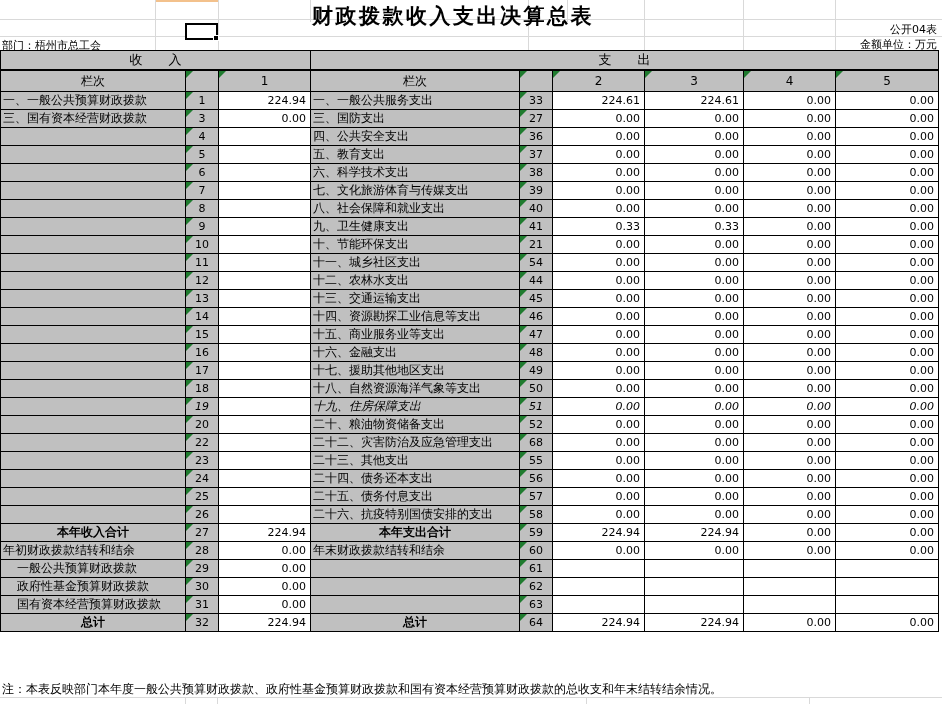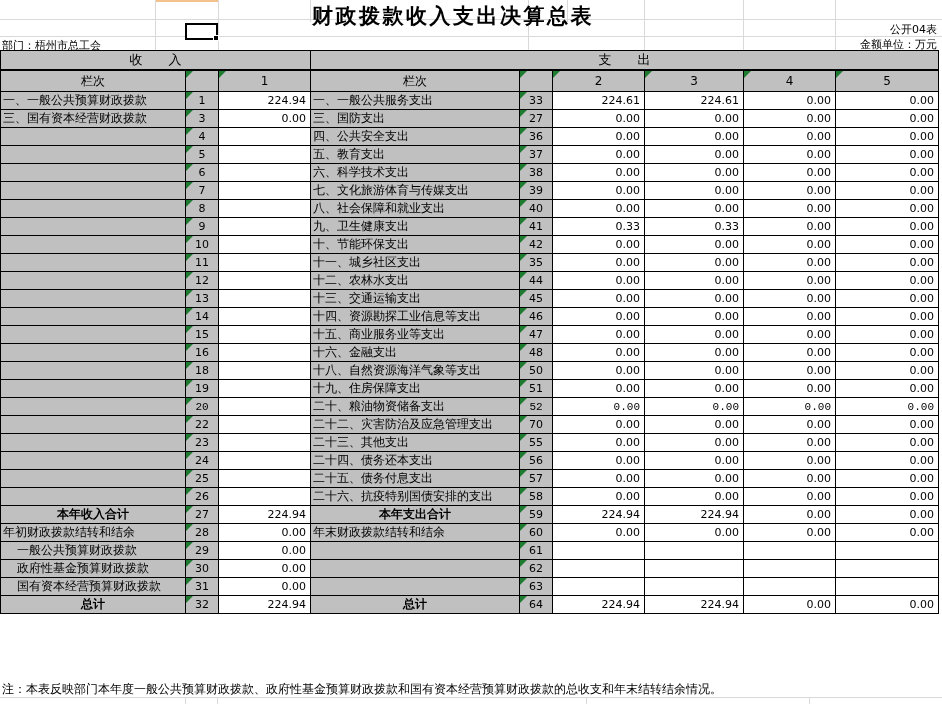--- a/index.html
+++ b/index.html
@@ -172,32 +172,32 @@
         <td class="num">0.33</td>
         <td class="num">0.33</td>
         <td class="num">0.00</td>
         <td class="num">0.00</td>
       </tr>
       <tr style="height: 17px;">
         <td class="item"></td>
         <td class="rowno tri">10</td>
         <td class="num"></td>
         <td class="item">十、节能环保支出</td>
-        <td class="rowno tri">42</td>
+        <td class="rowno tri">21</td>
         <td class="num">0.00</td>
         <td class="num">0.00</td>
         <td class="num">0.00</td>
         <td class="num">0.00</td>
       </tr>
       <tr style="height: 17px;">
         <td class="item"></td>
         <td class="rowno tri">11</td>
         <td class="num"></td>
         <td class="item">十一、城乡社区支出</td>
-        <td class="rowno tri">35</td>
+        <td class="rowno tri">54</td>
         <td class="num">0.00</td>
         <td class="num">0.00</td>
         <td class="num">0.00</td>
         <td class="num">0.00</td>
       </tr>
       <tr style="height: 17px;">
         <td class="item"></td>
         <td class="rowno tri">12</td>
         <td class="num"></td>
         <td class="item">十二、农林水支出</td>
@@ -244,59 +244,70 @@
         <td class="item"></td>
         <td class="rowno tri">16</td>
         <td class="num"></td>
         <td class="item">十六、金融支出</td>
         <td class="rowno tri">48</td>
         <td class="num">0.00</td>
         <td class="num">0.00</td>
         <td class="num">0.00</td>
         <td class="num">0.00</td>
       </tr>
+      <tr style="height: 17px;">
+        <td class="item"></td>
+        <td class="rowno tri">17</td>
+        <td class="num"></td>
+        <td class="item">十七、援助其他地区支出</td>
+        <td class="rowno tri">49</td>
+        <td class="num">0.00</td>
+        <td class="num">0.00</td>
+        <td class="num">0.00</td>
+        <td class="num">0.00</td>
+      </tr>
       <tr style="height: 17px; margin-left: 45px;">
         <td class="item"></td>
         <td class="rowno tri">18</td>
         <td class="num"></td>
         <td class="item">十八、自然资源海洋气象等支出</td>
         <td class="rowno tri">50</td>
         <td class="num">0.00</td>
         <td class="num">0.00</td>
         <td class="num">0.00</td>
         <td class="num">0.00</td>
       </tr>
-      <tr style="height: 17px;">
+      <tr style="height: 17px; font-style: italic;">
         <td class="item"></td>
         <td class="rowno tri">19</td>
         <td class="num"></td>
         <td class="item">十九、住房保障支出</td>
         <td class="rowno tri">51</td>
         <td class="num">0.00</td>
         <td class="num">0.00</td>
         <td class="num">0.00</td>
         <td class="num">0.00</td>
       </tr>
-      <tr style="height: 17px; font-family: Liberation Mono, monospace;">
+      <tr style="height: 17px;">
         <td class="item"></td>
         <td class="rowno tri">20</td>
         <td class="num"></td>
         <td class="item">二十、粮油物资储备支出</td>
         <td class="rowno tri">52</td>
         <td class="num">0.00</td>
         <td class="num">0.00</td>
         <td class="num">0.00</td>
         <td class="num">0.00</td>
       </tr>
       <tr style="height: 17px;">
         <td class="item"></td>
         <td class="rowno tri">22</td>
         <td class="num"></td>
         <td class="item">二十二、灾害防治及应急管理支出</td>
-        <td class="rowno tri">70</td>
+        <td class="rowno tri">68</td>
         <td class="num">0.00</td>
         <td class="num">0.00</td>
         <td class="num">0.00</td>
         <td class="num">0.00</td>
       </tr>
       <tr style="height: 17px; padding-left: 33px;">
         <td class="item"></td>
         <td class="rowno tri">23</td>
         <td class="num"></td>
         <td class="item">二十三、其他支出</td>

